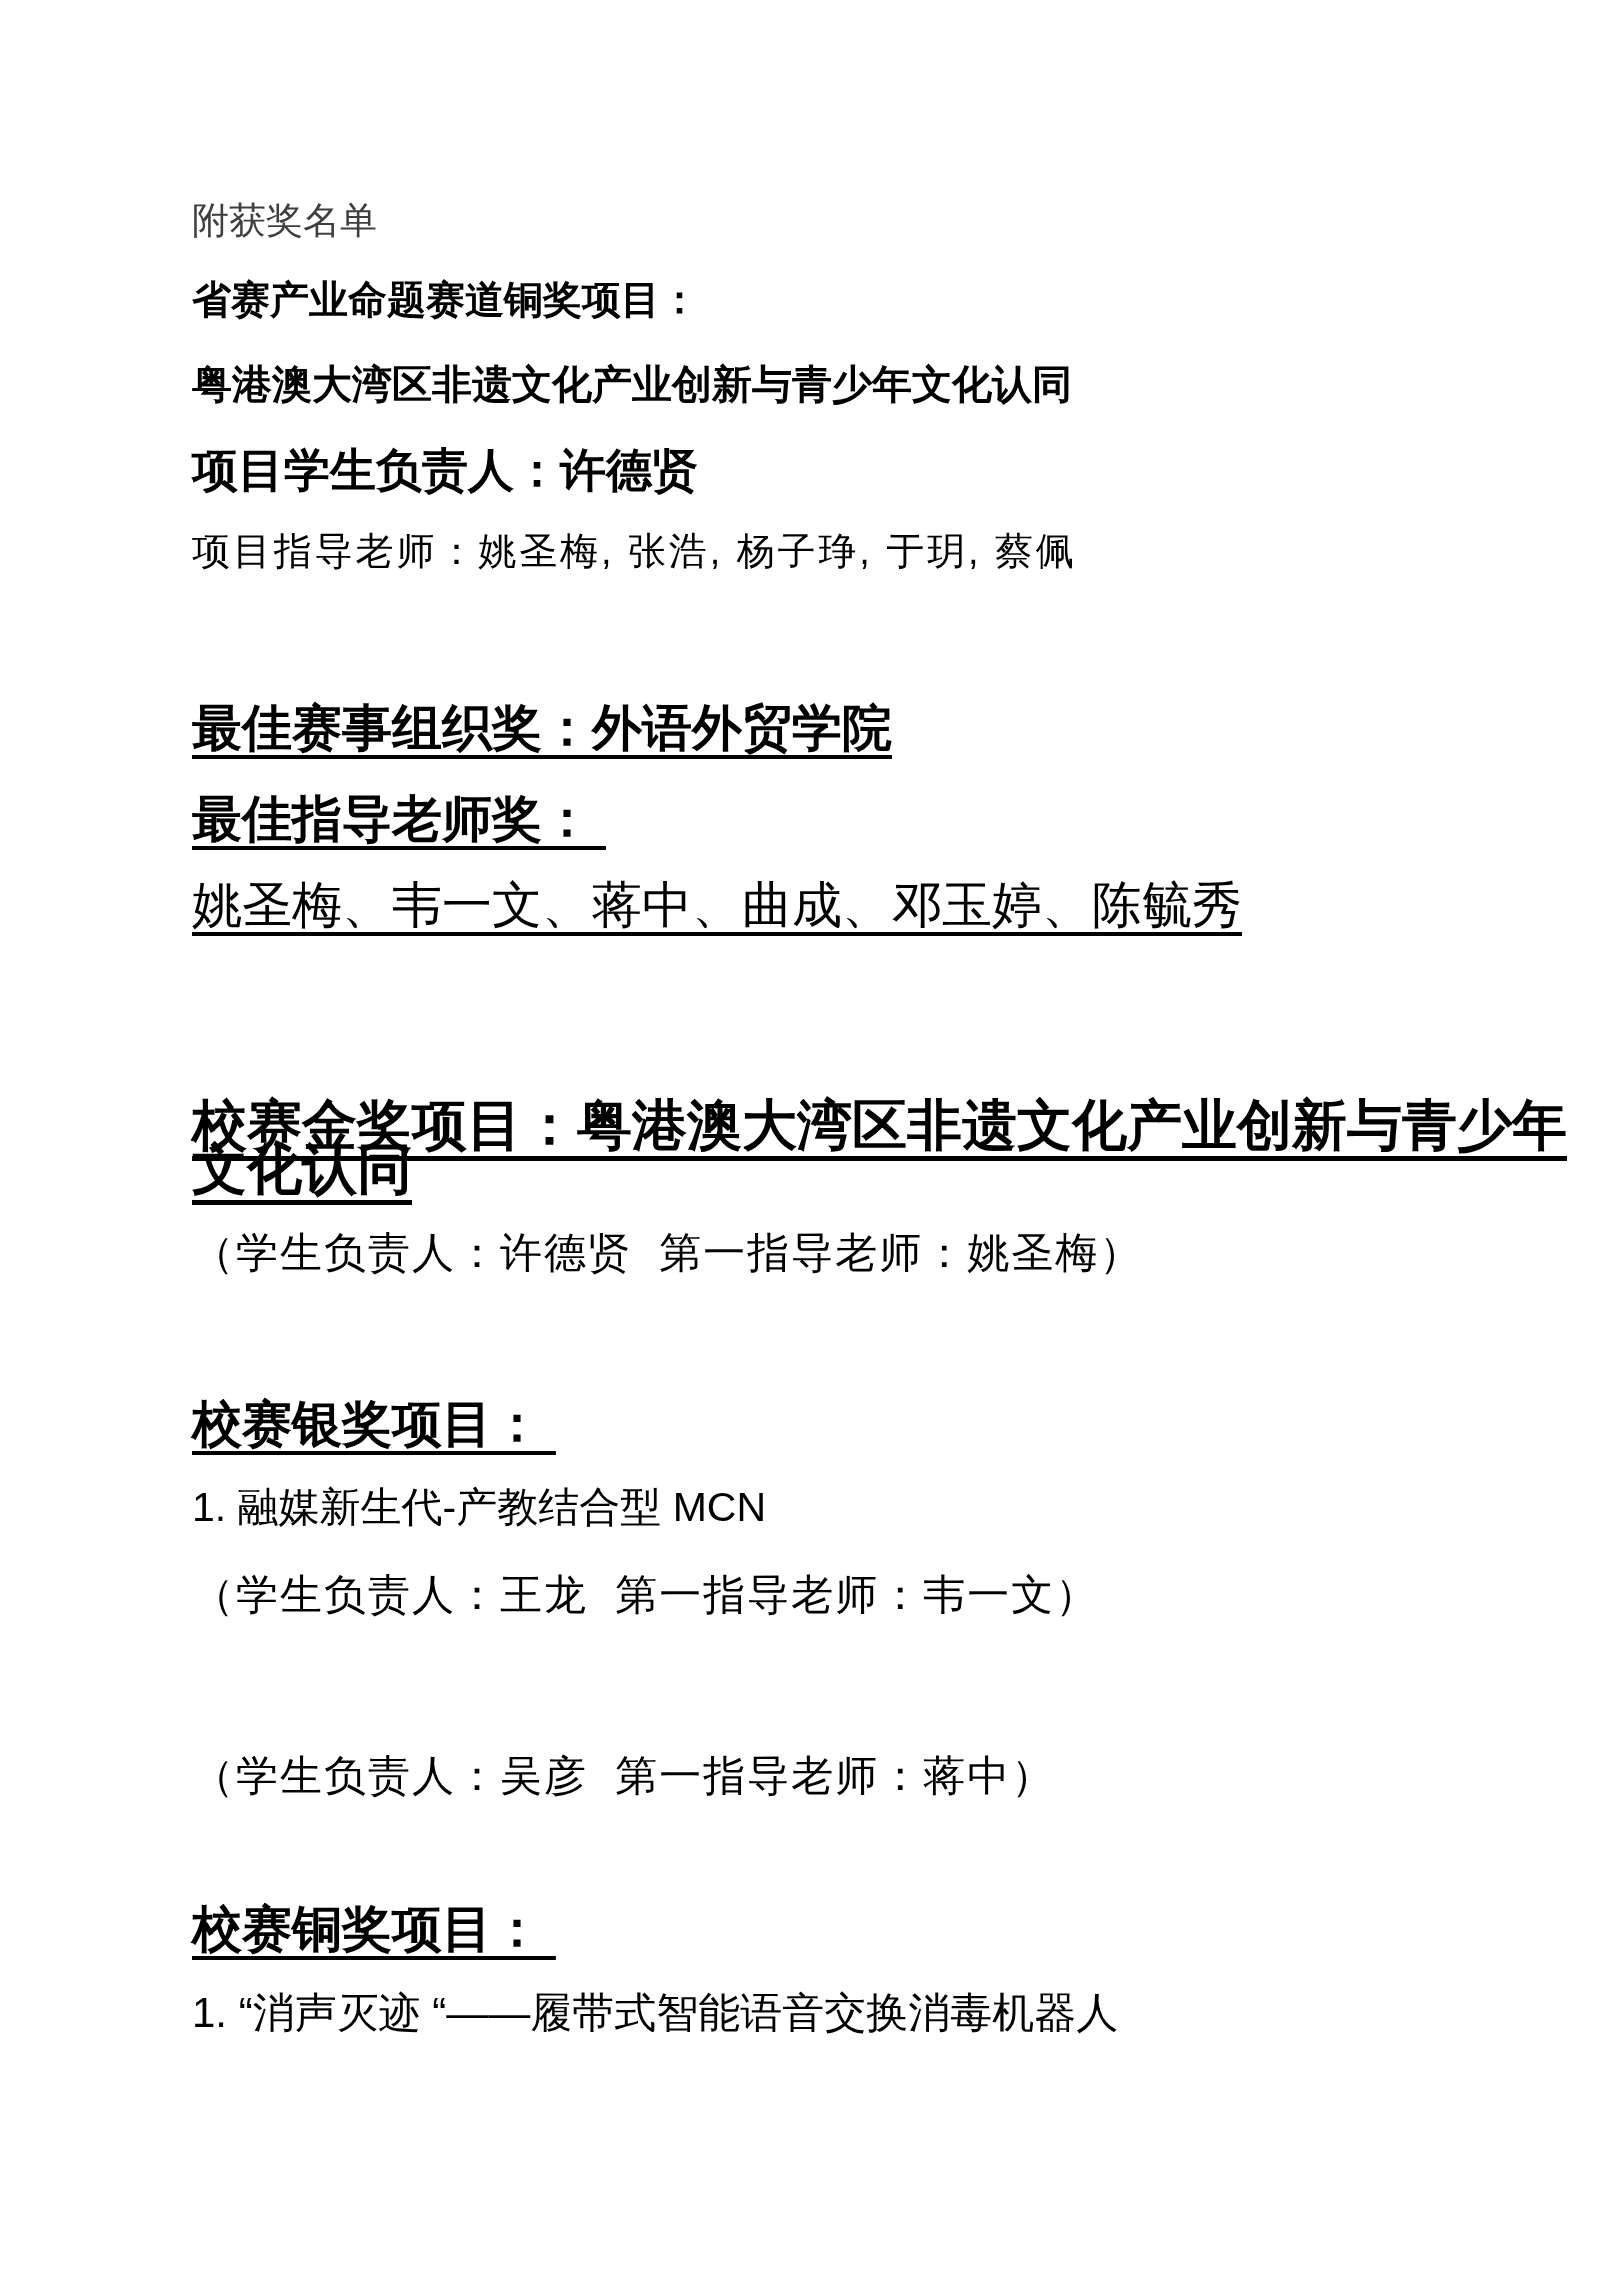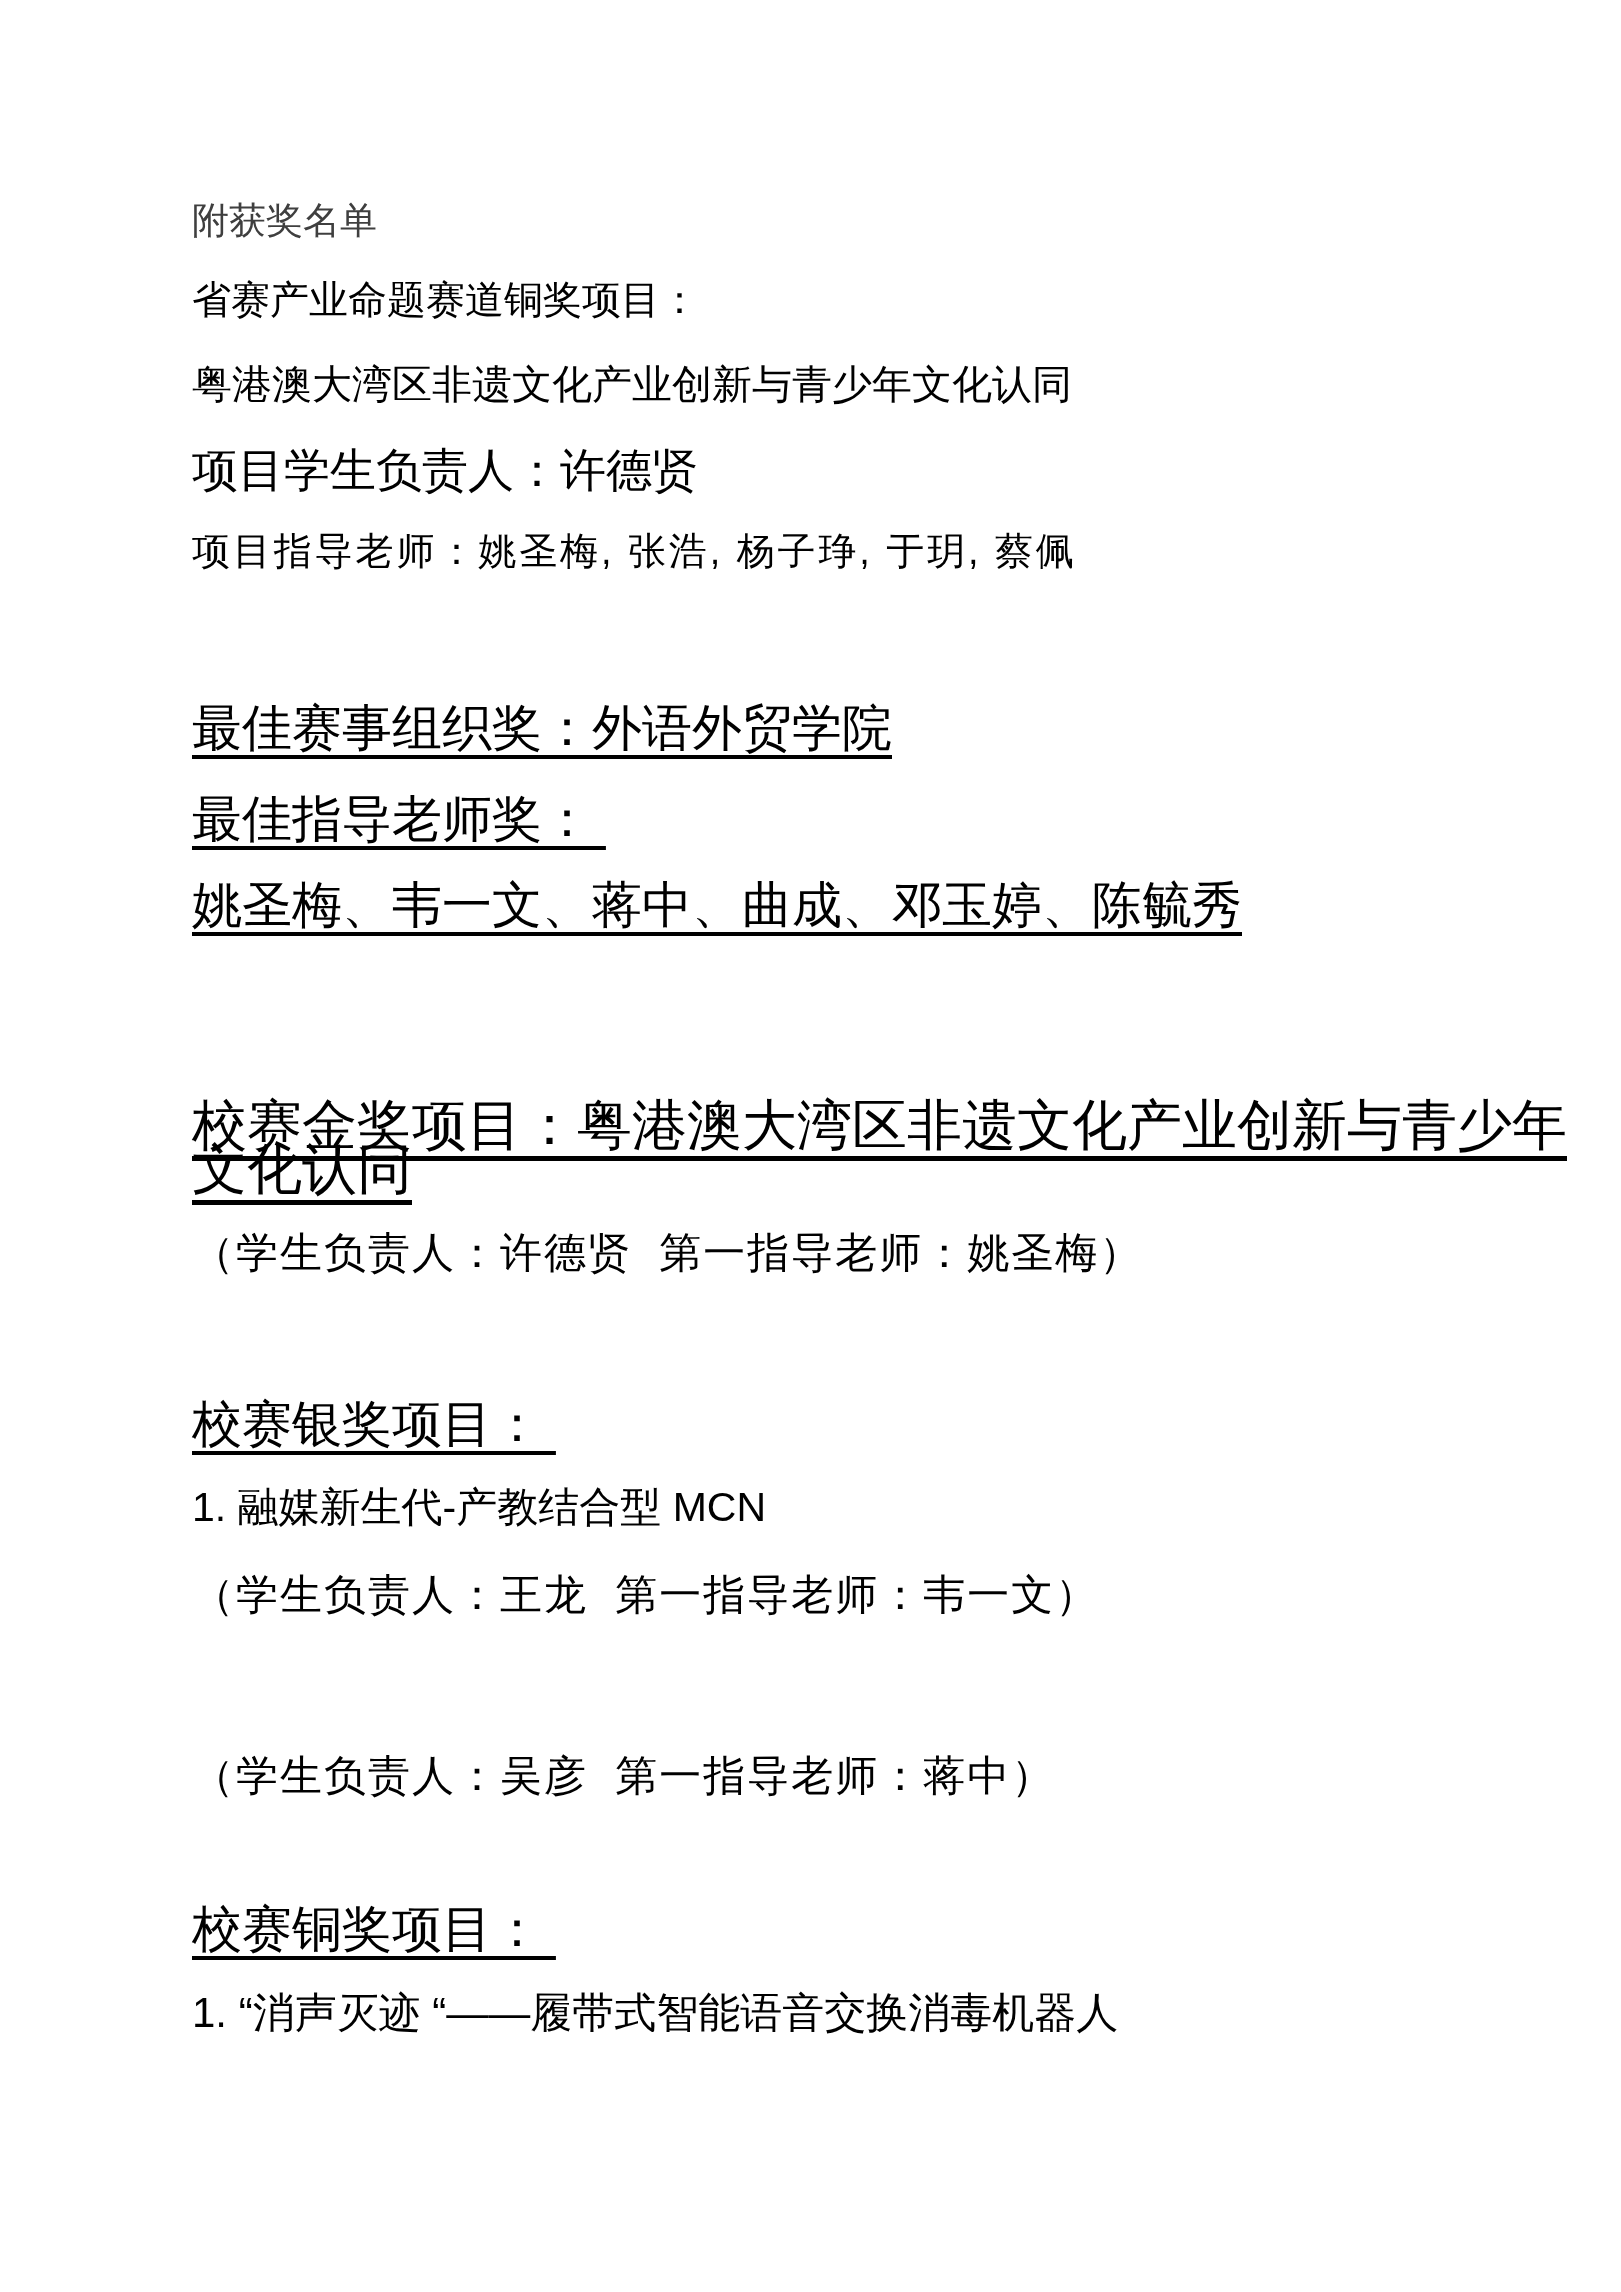--- a/index.html
+++ b/index.html
@@ -15,21 +15,21 @@
   .line{
     position:absolute;
     left:192px;
     line-height:1.18;
     white-space:pre-wrap;
   }
   .serif{
     font-family:"Liberation Serif","DejaVu Serif",serif;
     color:#3f3f3f;
   }
-  .b{font-weight:400;}
+  .b{font-weight:700;}
   .u{
     text-decoration:underline;
     text-decoration-thickness:3.9px;
     text-underline-offset:9.8px;
   }
   .u-big{
     text-decoration:underline;
     text-decoration-thickness:4.9px;
     text-underline-offset:11.8px;
   }

